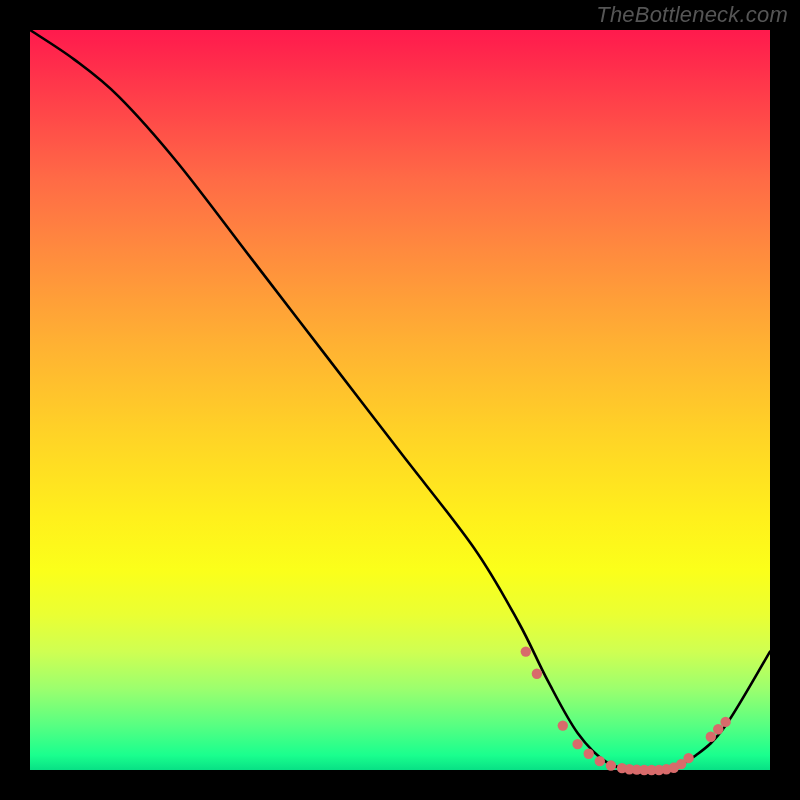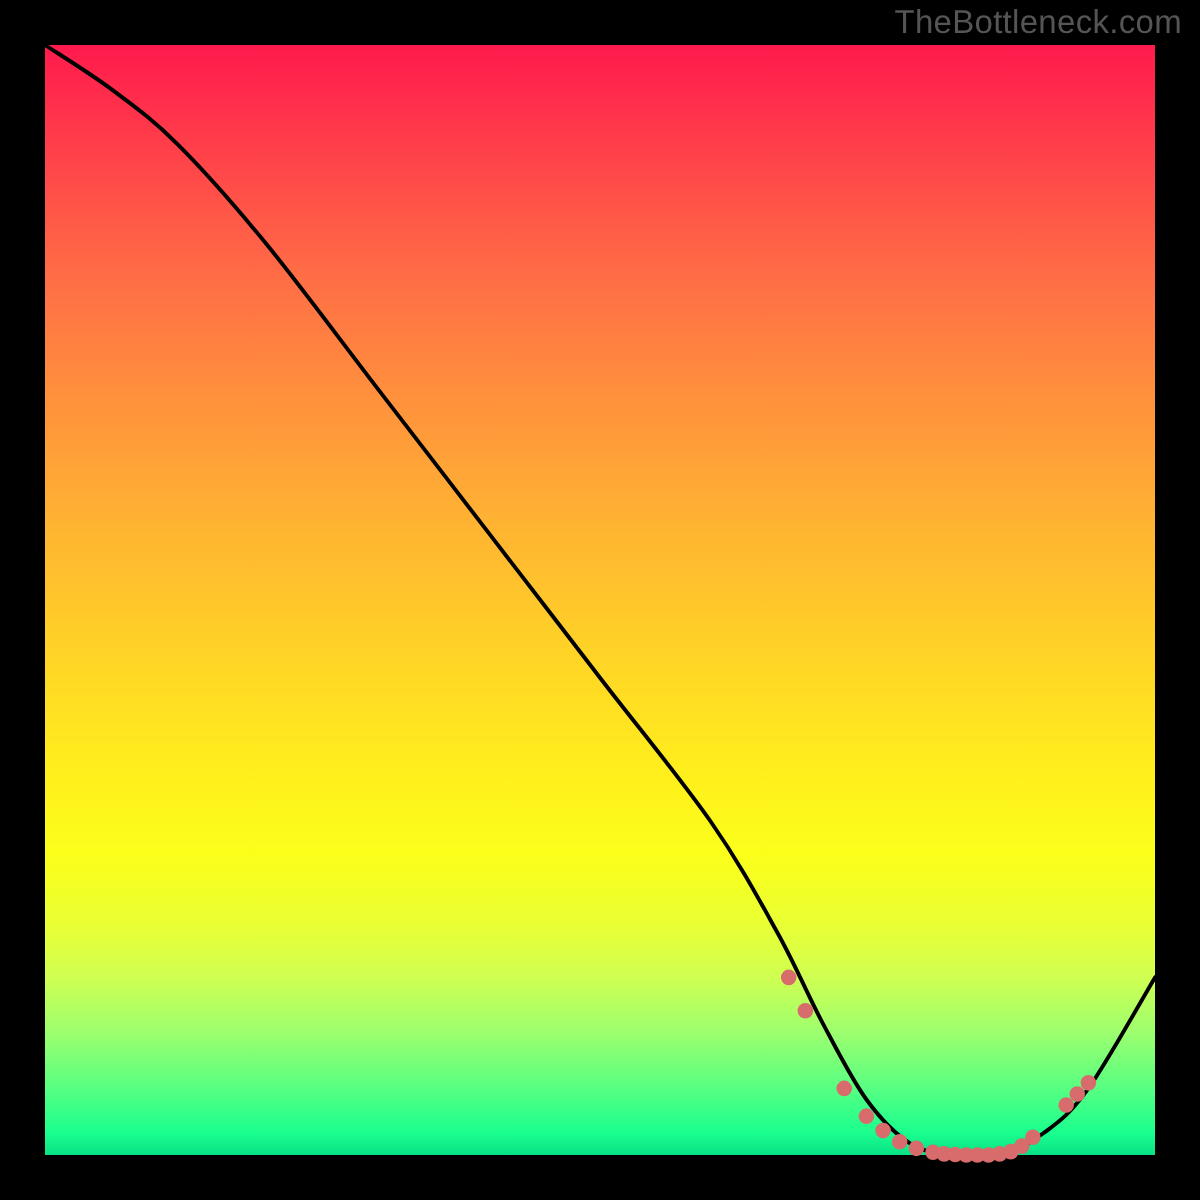--- a/index.html
+++ b/index.html
@@ -9,20 +9,21 @@
     height: 800px;
     background: #000;
     overflow: hidden;
     font-family: Arial, Helvetica, sans-serif;
   }
   .frame {
     position: relative;
     width: 800px;
     height: 800px;
     background: #000;
+    font-style: italic;
   }
   .attribution {
     position: absolute;
     top: 2px;
     right: 12px;
     color: #555;
     font-size: 22px;
     letter-spacing: 0.2px;
     user-select: none;
   }

